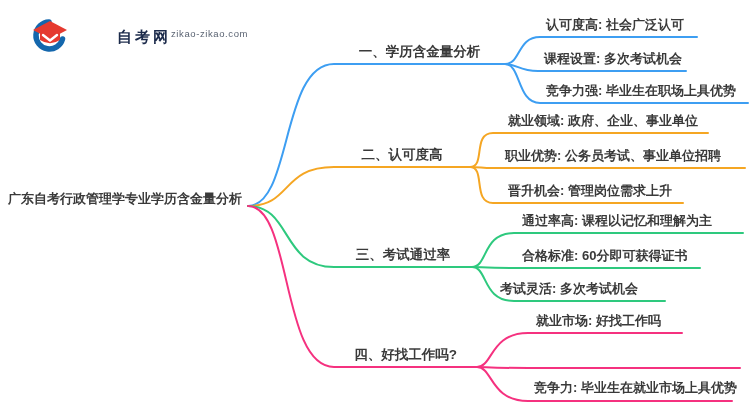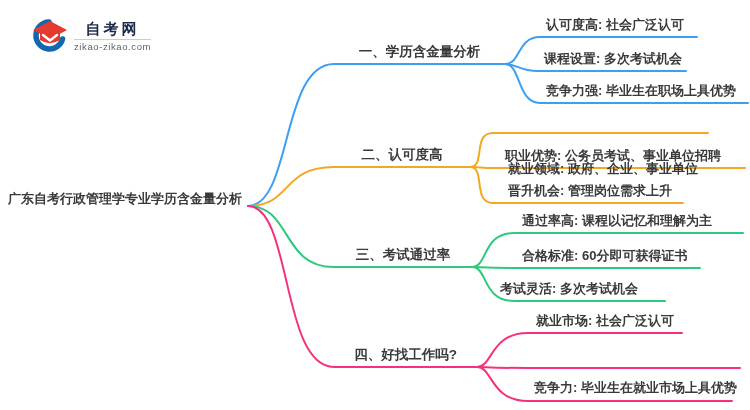--- a/index.html
+++ b/index.html
@@ -7,21 +7,21 @@
           font-family:"Liberation Sans",sans-serif;}
   svg.links{position:absolute;left:0;top:0;width:750px;height:410px;}
   path.link{fill:none;stroke-width:2px;stroke-linecap:round;}
   .c0{stroke:var(--c0,#3D9EF2);} .c1{stroke:var(--c1,#F5A623);}
   .c2{stroke:var(--c2,#2EC97E);} .c3{stroke:var(--c3,#F5317F);}
   .node{position:absolute;font-weight:700;font-size:13px;color:var(--text,#3A3A3A);
         white-space:nowrap;line-height:18px;}
   .branch-label{font-size:13.5px;text-align:center;}
   .central-topic{font-size:13px;text-align:right;}
   .logo{position:absolute;left:28px;top:19px;display:flex;align-items:center;gap:6px;}
-  .logo-text{display:flex;flex-direction:column;}
+  .logo-text{display:flex;flex-direction:row;margin-left:43px;}
   .logo-title{font-size:15px;font-weight:700;color:var(--logo_navy,#1B2A4A);
               text-align:center;letter-spacing:3px;line-height:17px;}
   .logo-div{height:1px;background:#c9cdd4;margin:2px 0 1px;}
   .logo-domain{font-size:9.5px;color:#5a6372;letter-spacing:.6px;text-align:center;line-height:11px;}
 </style>
 </head>
 <body>
 
 <div class="canvas">
 
@@ -66,24 +66,24 @@
 
   <div class="node branch-label" style="left:334px;top:43px;width:171px;">一、学历含金量分析</div>
   <div class="node branch-label" style="left:334px;top:146px;width:136px;">二、认可度高</div>
   <div class="node branch-label" style="left:334px;top:246px;width:138px;">三、考试通过率</div>
   <div class="node branch-label" style="left:334px;top:346px;width:143px;">四、好找工作吗?</div>
 
   <div class="node" style="left:546px;top:16px;">认可度高: 社会广泛认可</div>
   <div class="node" style="left:544px;top:50px;">课程设置: 多次考试机会</div>
   <div class="node" style="left:546px;top:82px;">竞争力强: 毕业生在职场上具优势</div>
 
-  <div class="node" style="left:508px;top:112px;margin-top:48px;">就业领域: 政府、企业、事业单位</div>
+  <div class="node" style="left:508px;top:112px;">就业领域: 政府、企业、事业单位</div>
   <div class="node" style="left:505px;top:147px;">职业优势: 公务员考试、事业单位招聘</div>
   <div class="node" style="left:508px;top:182px;">晋升机会: 管理岗位需求上升</div>
 
   <div class="node" style="left:522px;top:212px;">通过率高: 课程以记忆和理解为主</div>
   <div class="node" style="left:522px;top:247px;">合格标准: 60分即可获得证书</div>
   <div class="node" style="left:500px;top:280px;">考试灵活: 多次考试机会</div>
 
-  <div class="node" style="left:536px;top:312px;">就业市场: 社会广泛认可</div>
+  <div class="node" style="left:536px;top:312px;">就业市场: 好找工作吗</div>
   <div class="node" style="left:534px;top:379px;">竞争力: 毕业生在就业市场上具优势</div>
 
 </div>
 
 </body></html>

